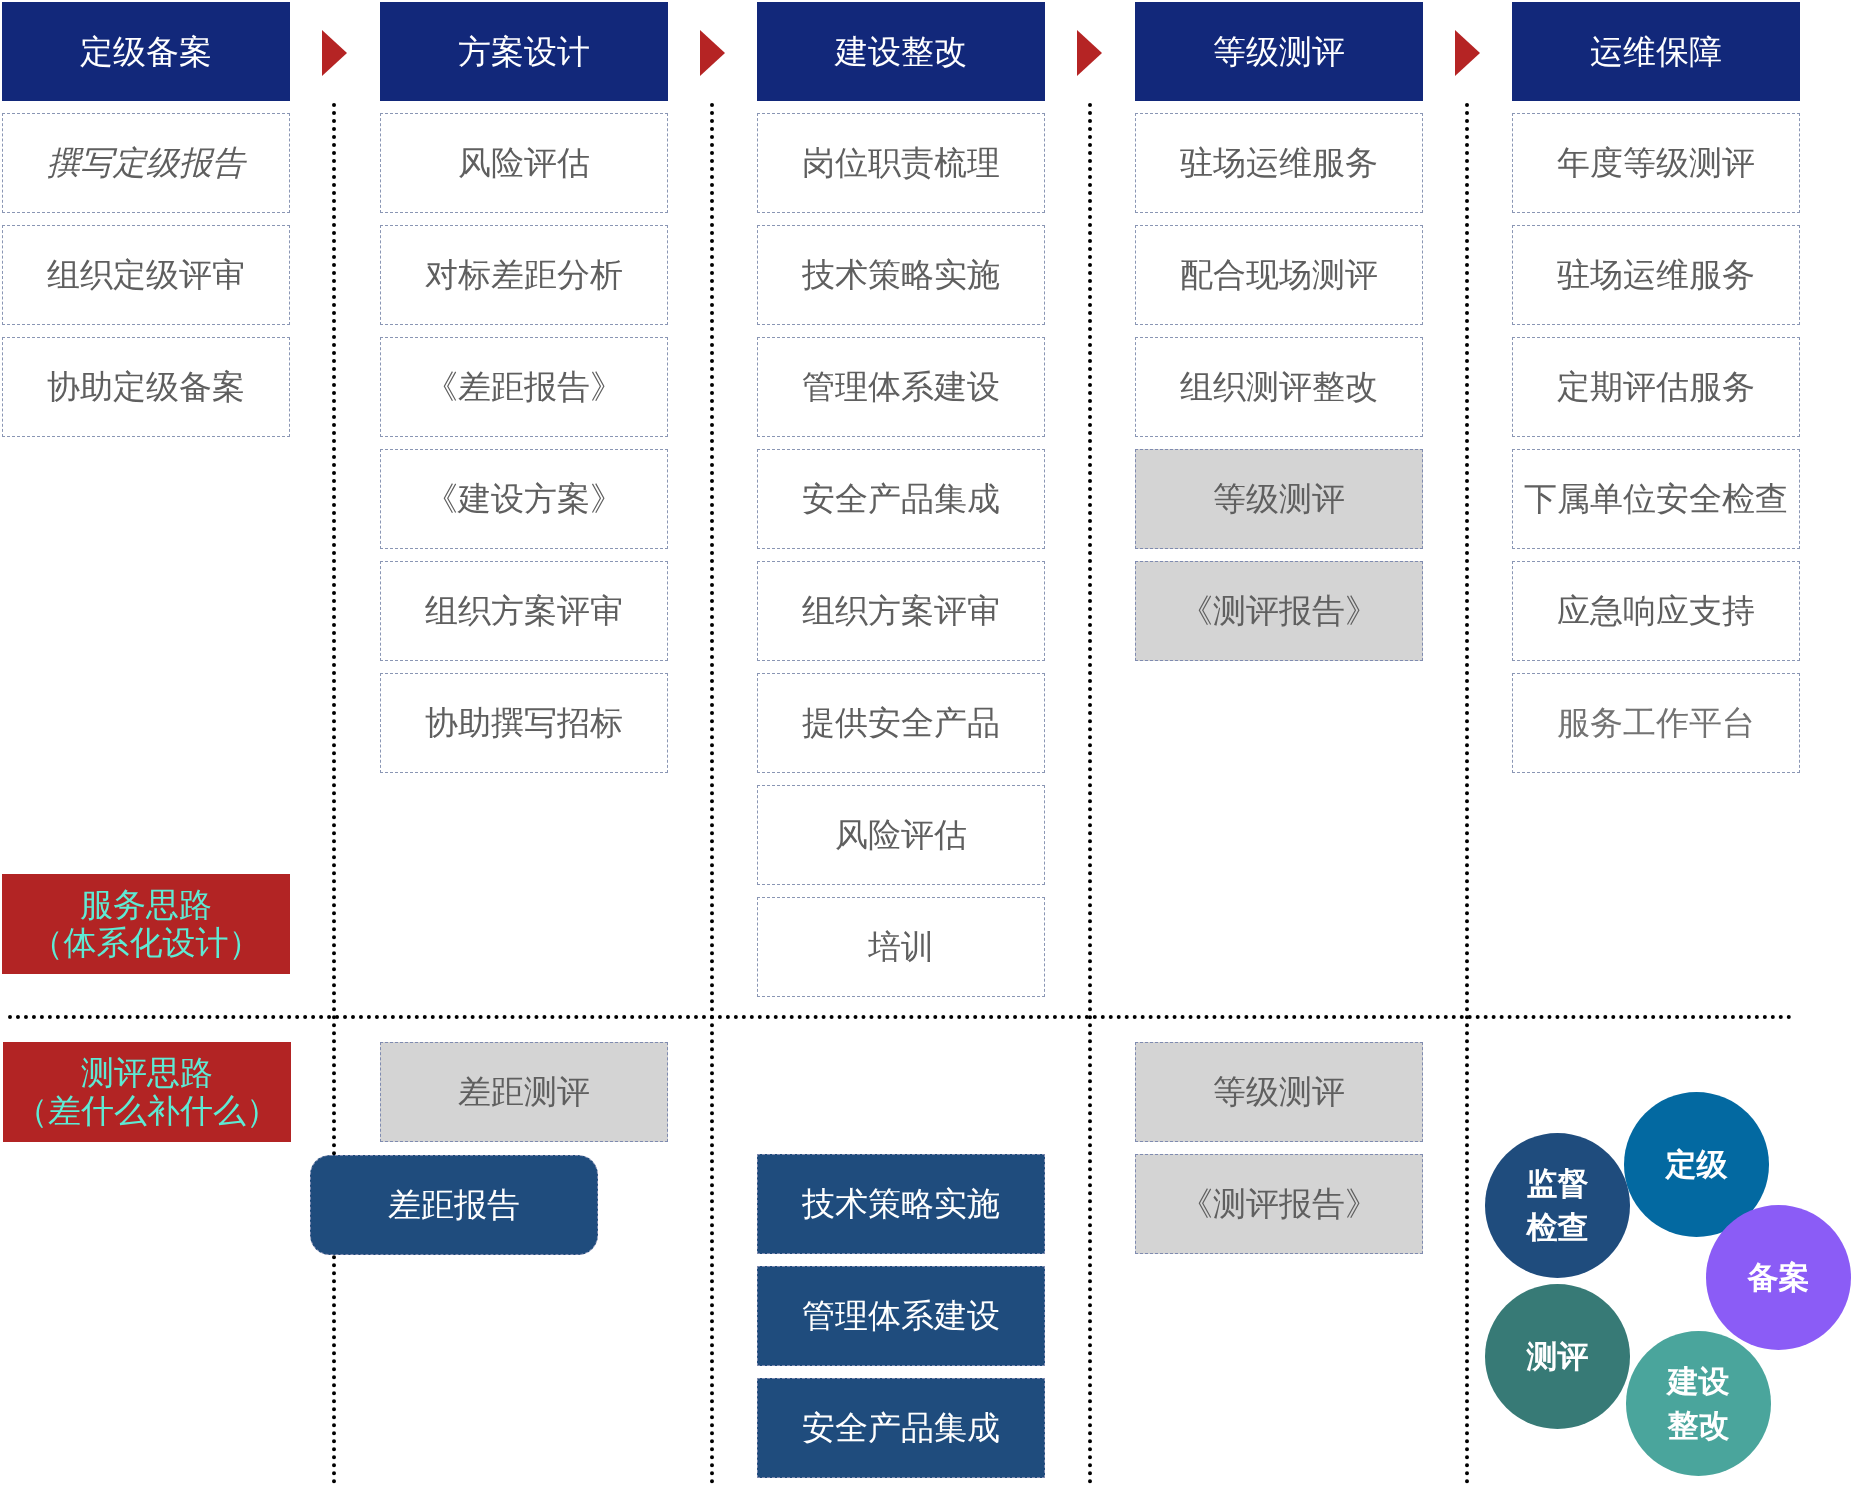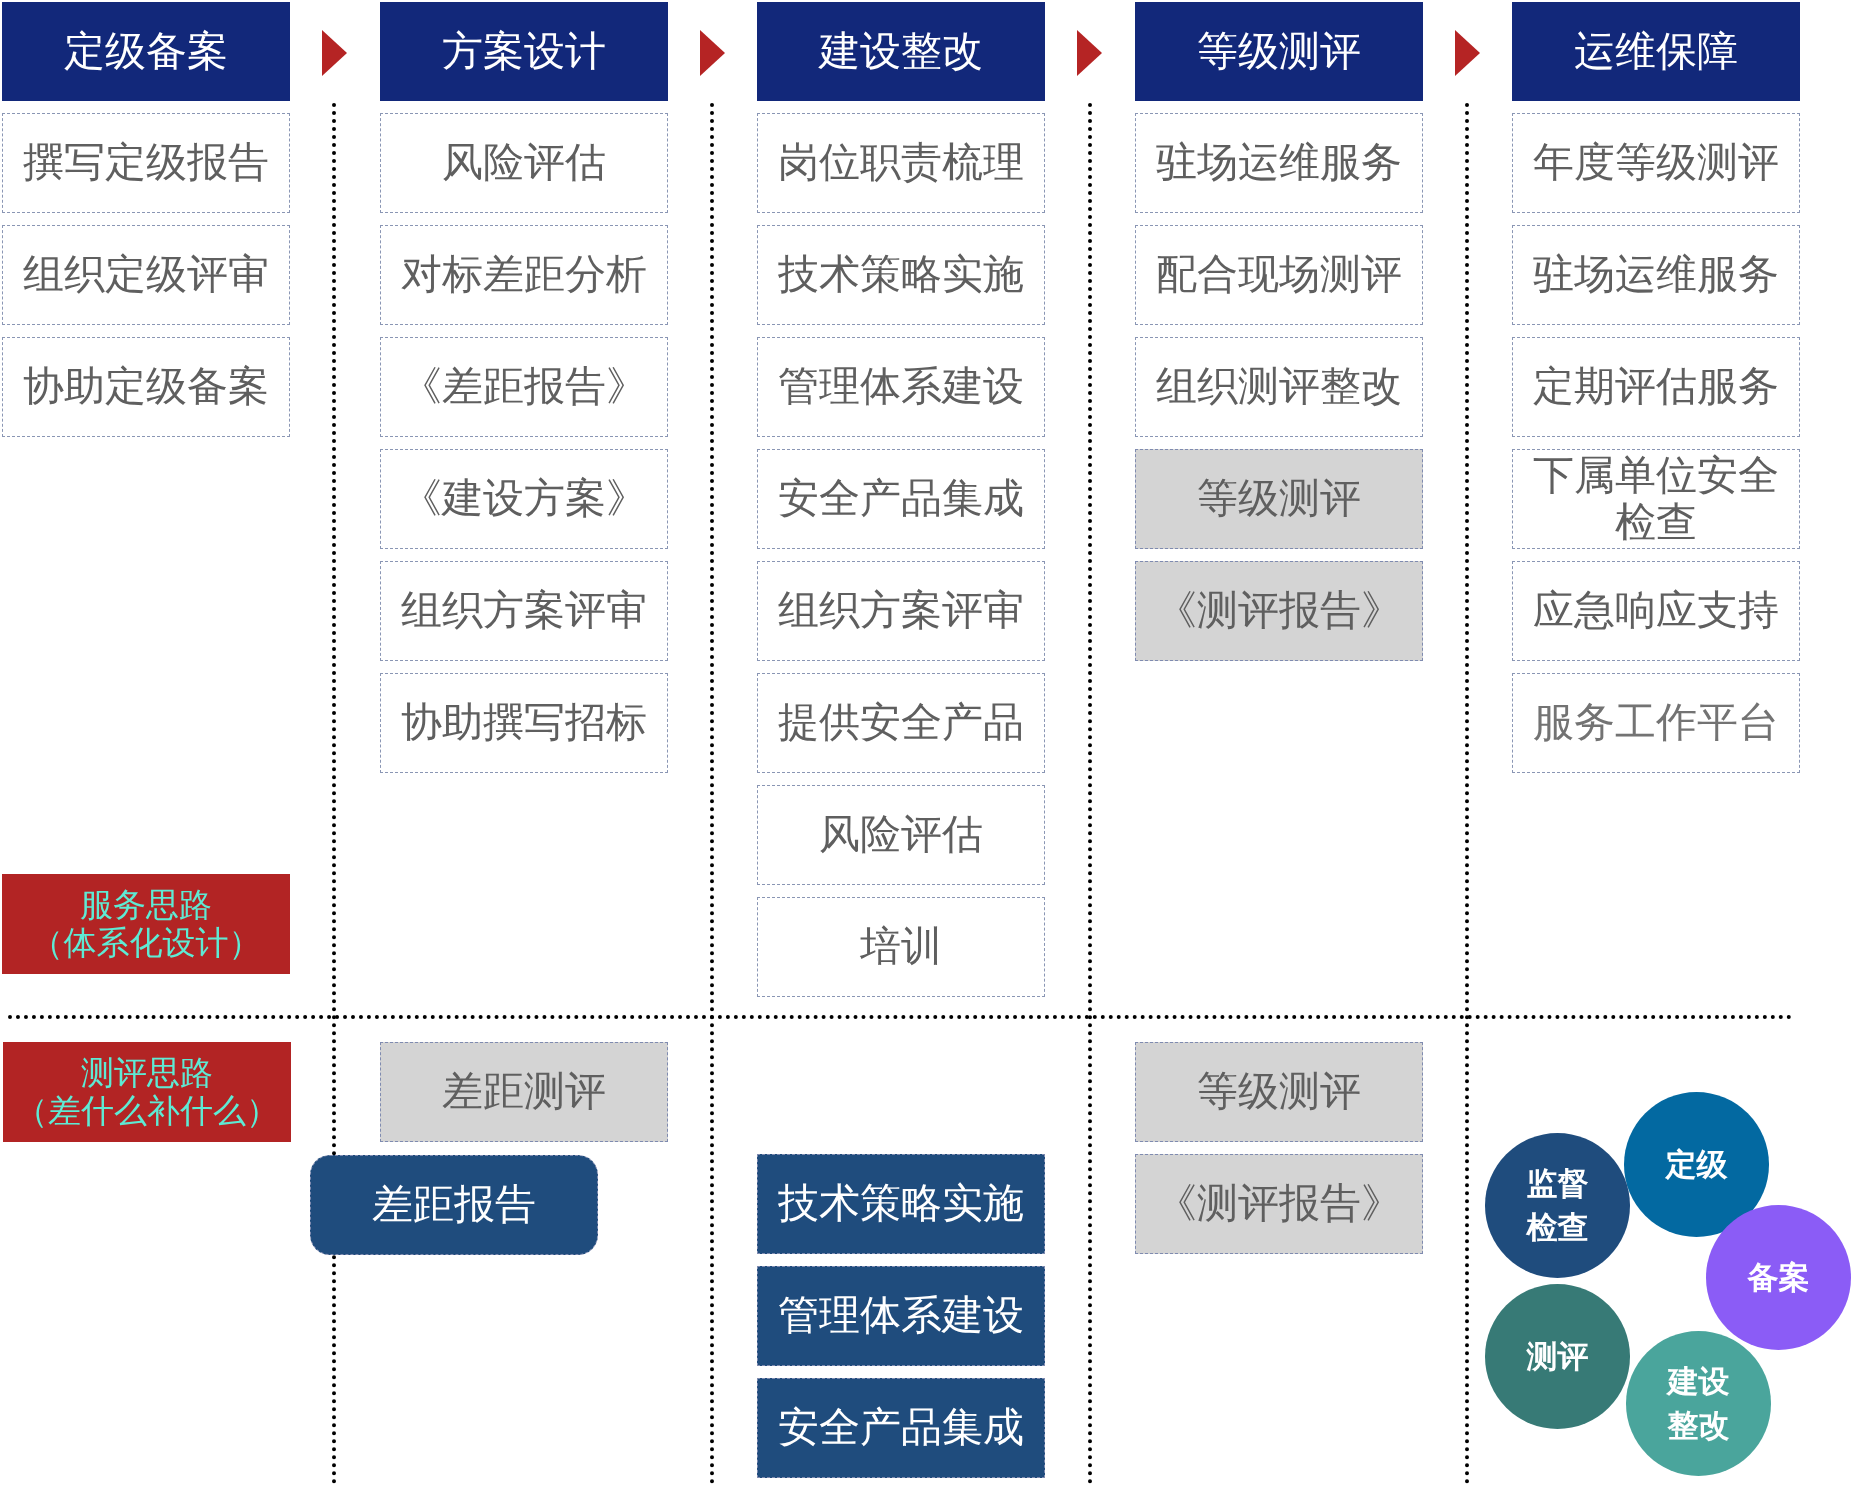--- a/index.html
+++ b/index.html
@@ -1,20 +1,20 @@
 <!DOCTYPE html>
 <html><head>
 <meta charset="utf-8">
 <style>
   html, body { margin:0; padding:0; }
   body { width:1852px; height:1485px; position:relative; background:#ffffff; overflow:hidden;
          font-family:"DejaVu Sans","Liberation Sans",sans-serif; }
   .box { position:absolute; width:288px; height:100px; box-sizing:border-box;
          display:flex; align-items:center; justify-content:center; text-align:center;
-         font-size:41px; line-height:1.15; }
+         font-size:33px; line-height:1.15; }
   .hdr { top:2px; height:99px; background:#12287a; color:#ffffff; }
   .item { border:1px dashed #8a96b4; background:#ffffff; color:#5f5f5f; }
   .gray { border:1px dashed #7f8bb0; background:#d4d4d4; color:#5f5f5f; }
   .blue { border:1px dashed #7f8bb0; background:#1f4c7d; color:#ffffff; }
   .red  { background:#b22424; color:#5eead4; font-size:33px; line-height:1.15; flex-direction:column; }
   .accent { color:#737373; }
   .arrow { position:absolute; top:30px; width:0; height:0;
            border-top:23px solid transparent; border-bottom:23px solid transparent;
            border-left:25px solid #b52424; }
   .vline { position:absolute; top:103px; bottom:0; width:0; border-left:4px dotted #000000; }
@@ -37,21 +37,21 @@
 <div class="arrow" style="left:700px;"></div>
 <div class="arrow" style="left:1077px;"></div>
 <div class="arrow" style="left:1455px;"></div>
 
 <div class="vline" style="left:332px;"></div>
 <div class="vline" style="left:710px;"></div>
 <div class="vline" style="left:1088px;"></div>
 <div class="vline" style="left:1465px;"></div>
 <div class="hline"></div>
 
-<div class="box item" style="left:2px; top:113px;">撰写定级报告</div>
+<div class="box item" style="left:2px; top:113px;font-style:italic;">撰写定级报告</div>
 <div class="box item" style="left:2px; top:225px;">组织定级评审</div>
 <div class="box item" style="left:2px; top:337px;">协助定级备案</div>
 
 <div class="box item" style="left:380px; top:113px;">风险评估</div>
 <div class="box item" style="left:380px; top:225px;">对标差距分析</div>
 <div class="box item" style="left:380px; top:337px;">《差距报告》</div>
 <div class="box item" style="left:380px; top:449px;">《建设方案》</div>
 <div class="box item" style="left:380px; top:561px;">组织方案评审</div>
 <div class="box item" style="left:380px; top:673px;">协助撰写招标</div>
 

